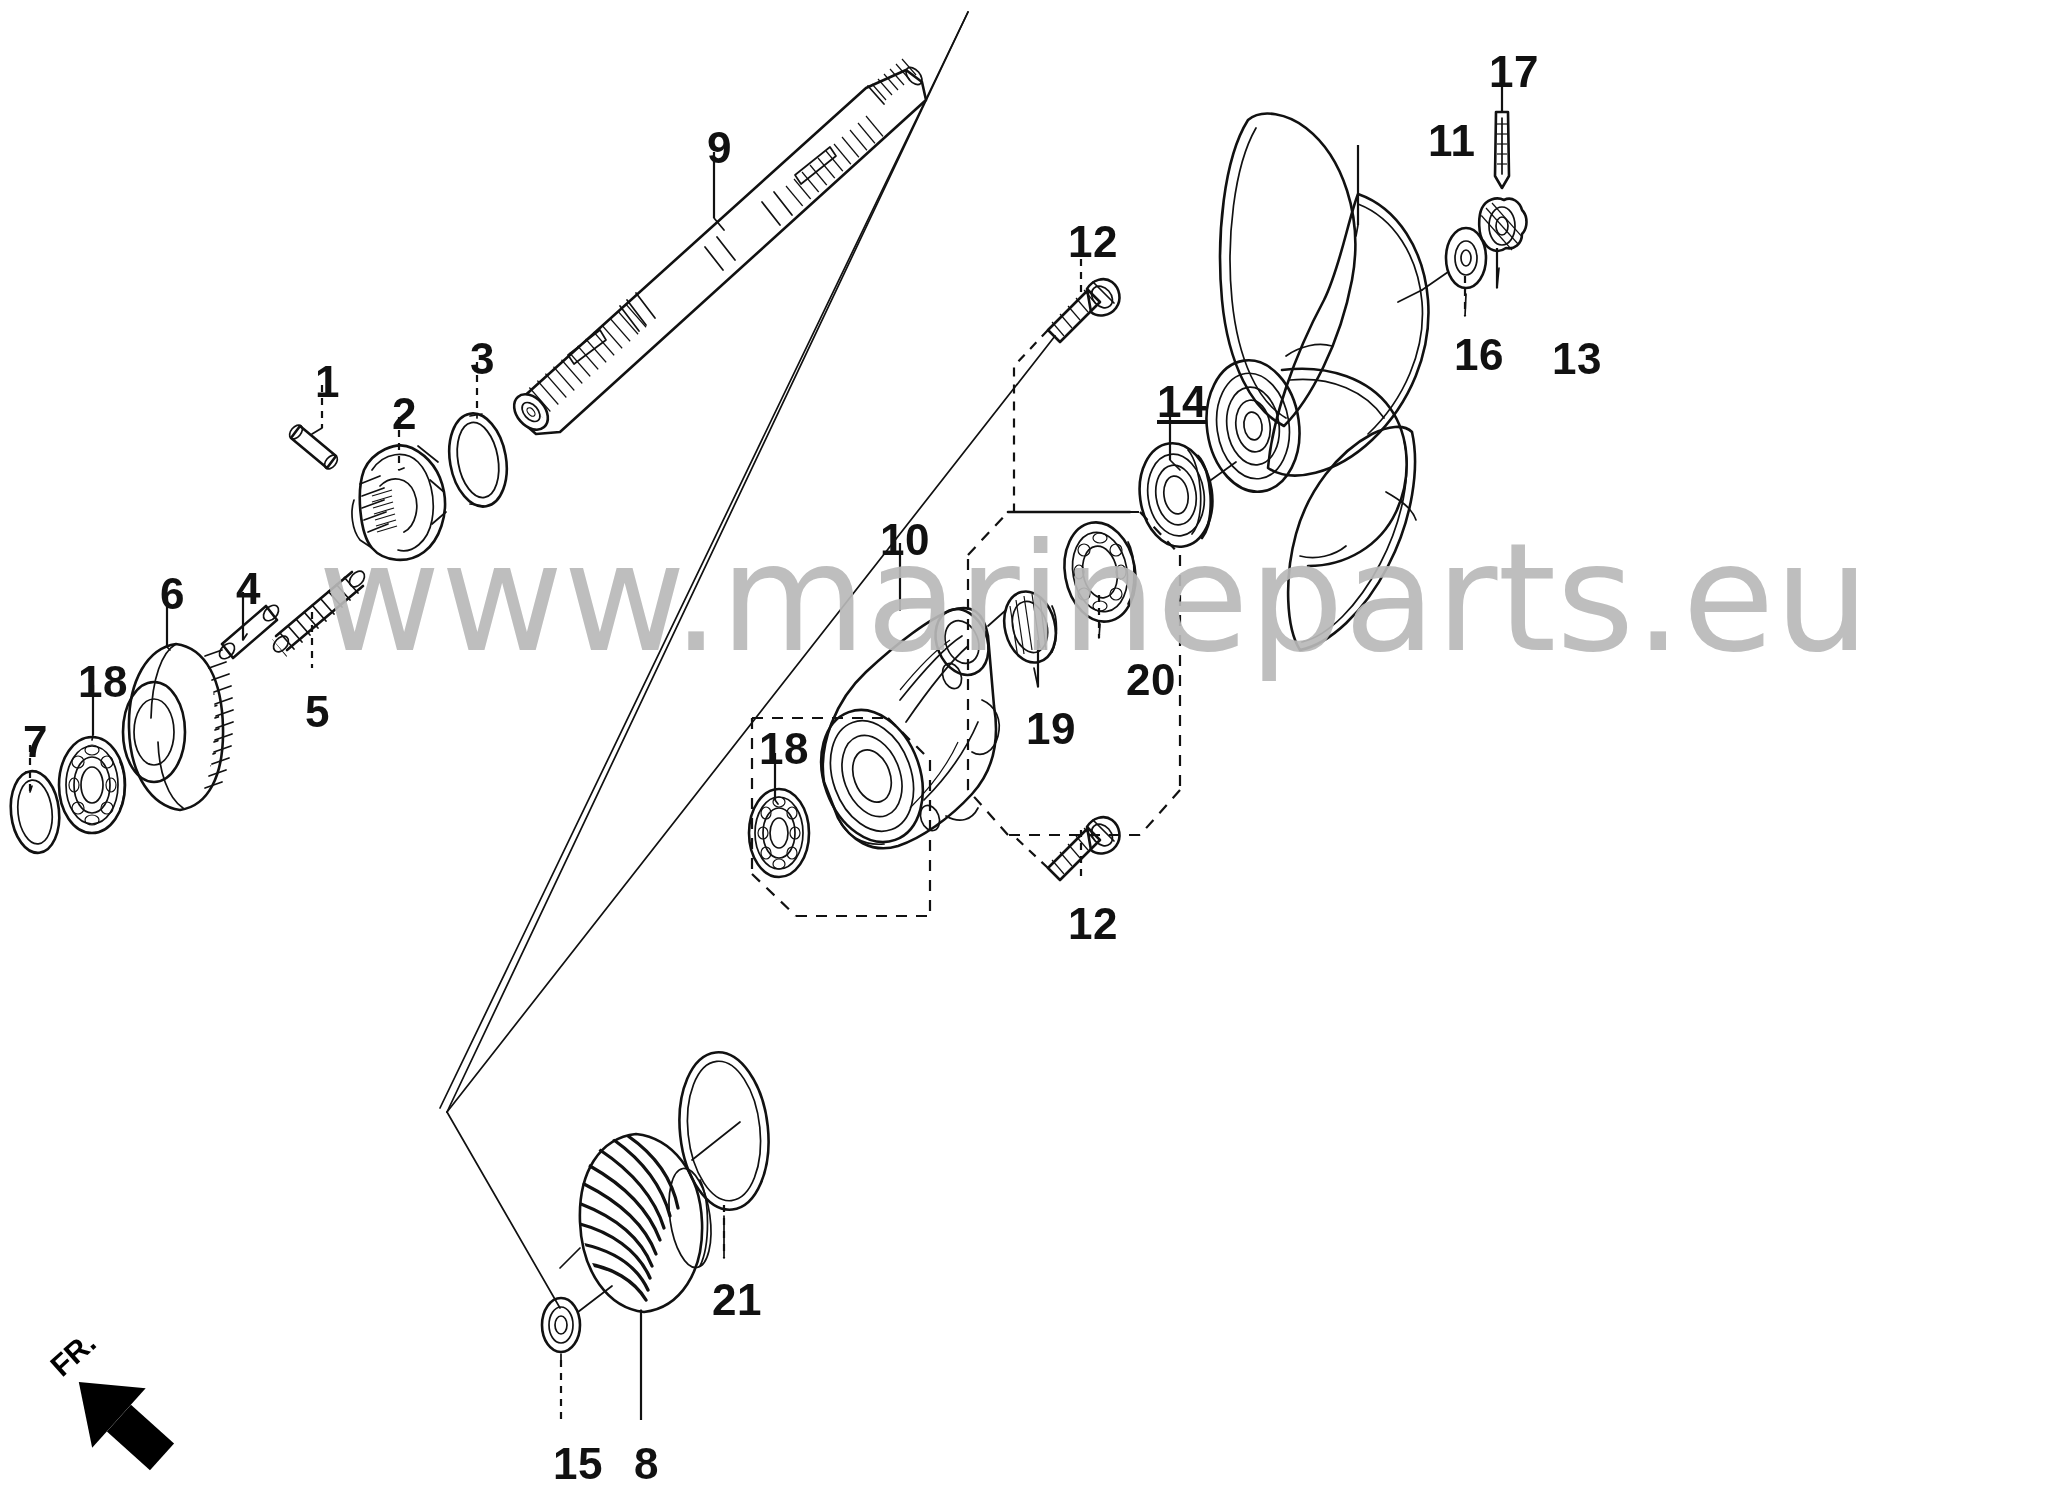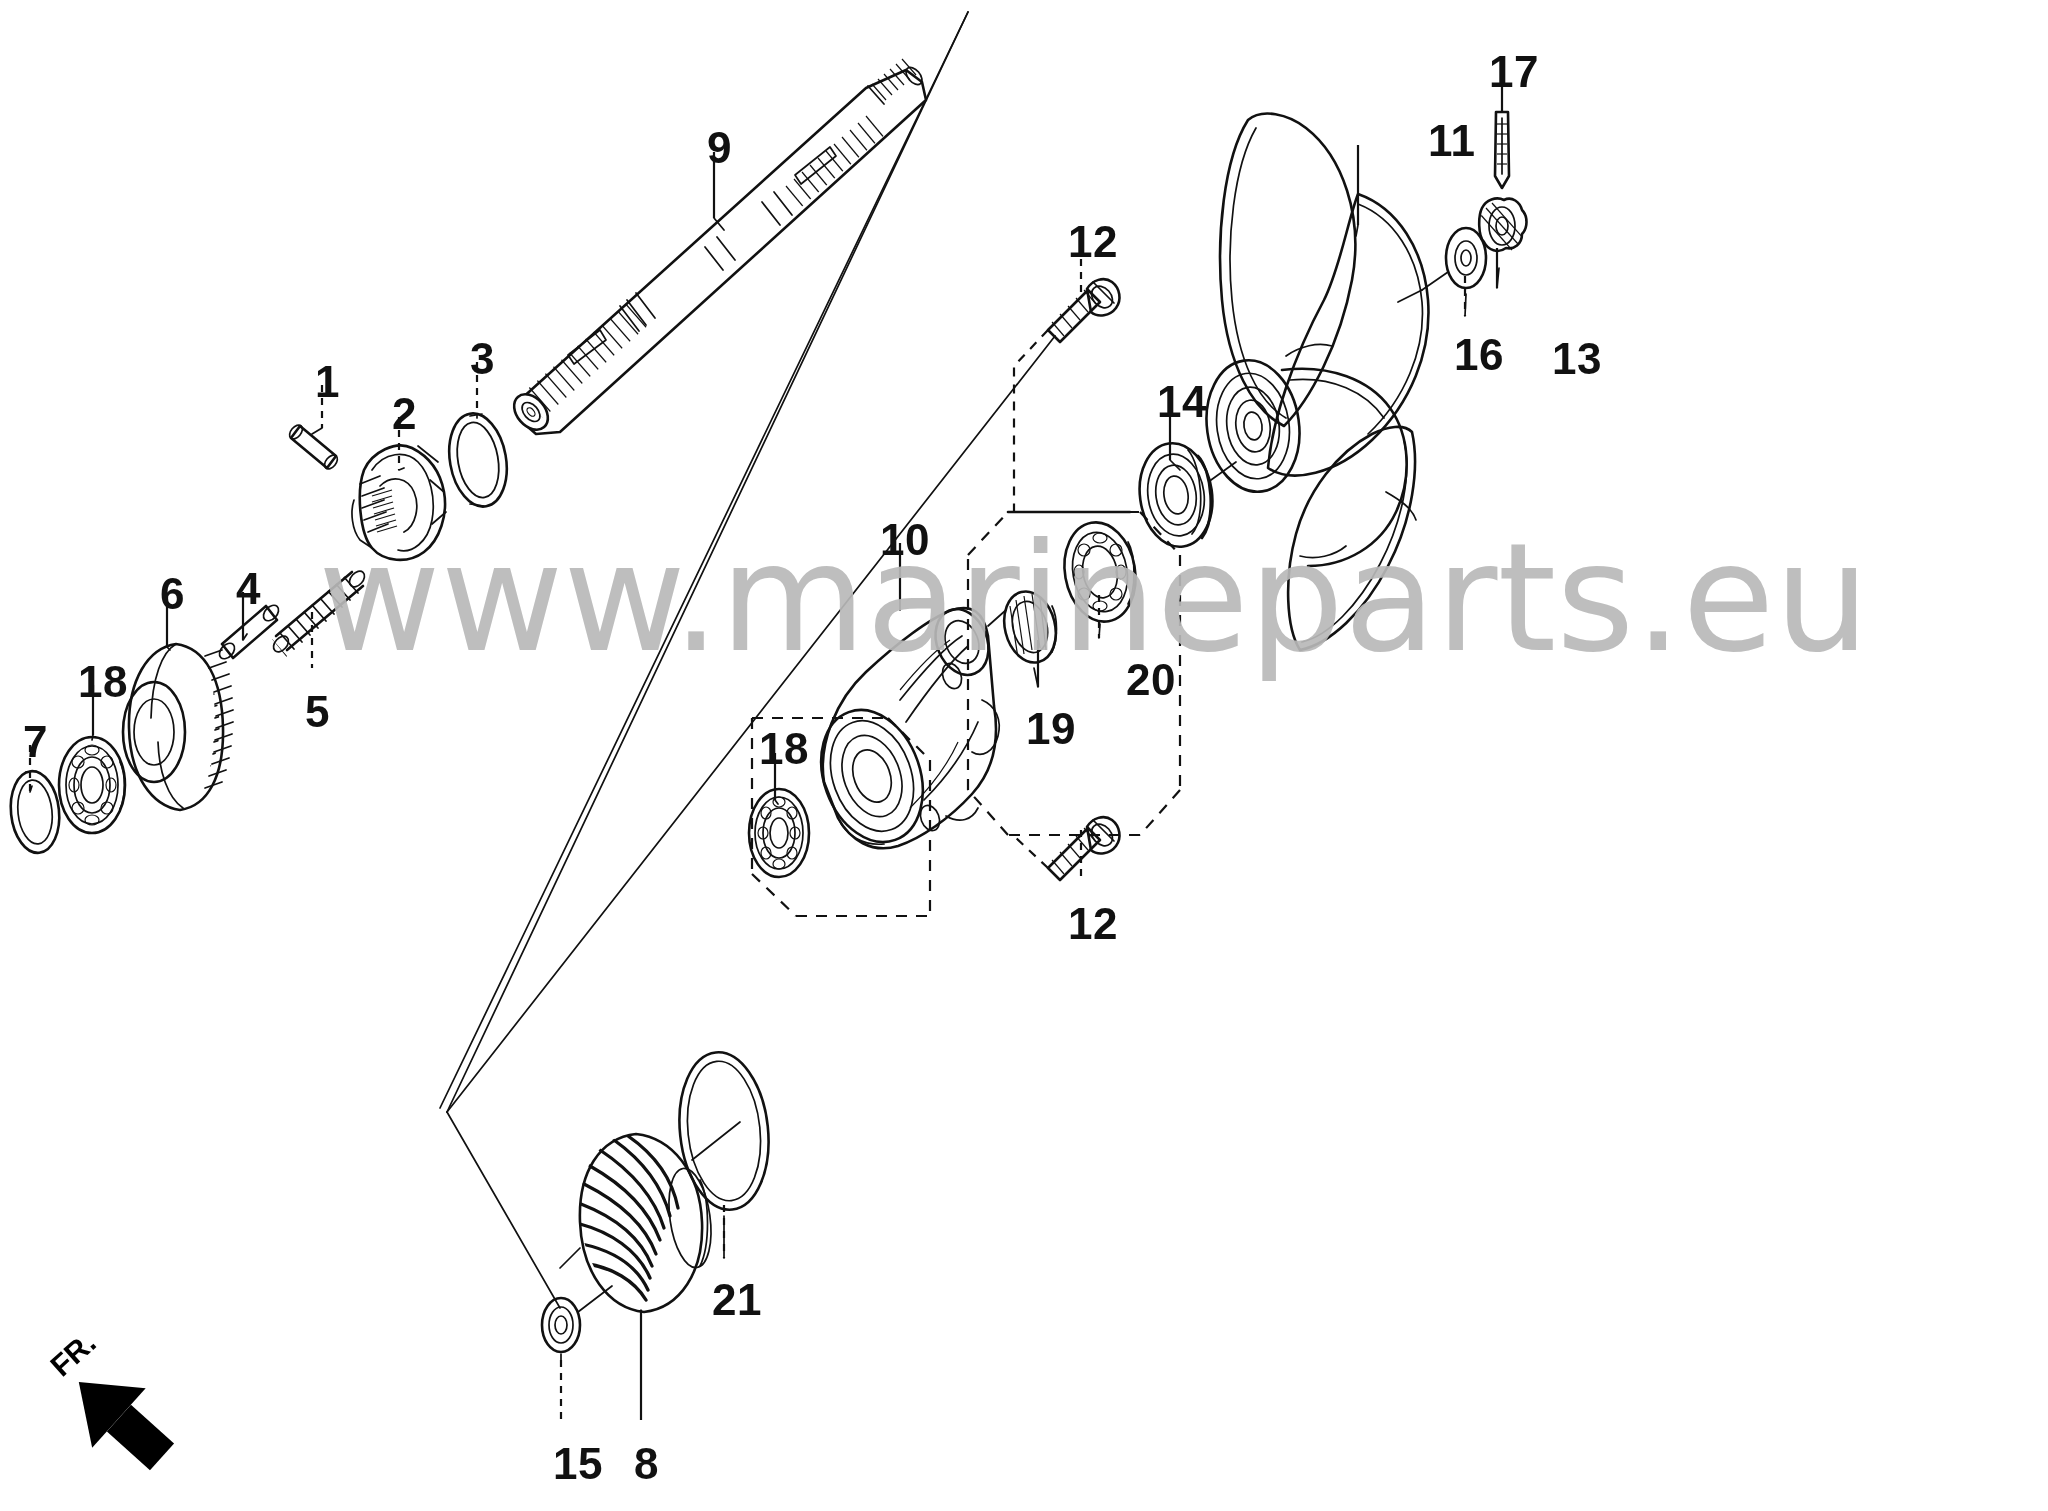--- a/index.html
+++ b/index.html
@@ -663,21 +663,21 @@
       <div class="callout" style="left: 305px; top: 690px;">5</div>
       <div class="callout" style="left: 160px; top: 572px;">6</div>
       <div class="callout" style="left: 23px; top: 720px;">7</div>
       <div class="callout" style="left: 634px; top: 1442px;">8</div>
       <div class="callout" style="left: 707px; top: 126px;">9</div>
       <div class="callout" style="left: 880px; top: 518px;">10</div>
       <div class="callout" style="left: 1386px; top: 119px; margin-left: 42px;">11</div>
       <div class="callout" style="left: 1068px; top: 220px;">12</div>
       <div class="callout" style="left: 1068px; top: 902px;">12</div>
       <div class="callout" style="left: 1552px; top: 305px; margin-top: 32px;">13</div>
-      <div class="callout" style="left: 1157px; top: 380px;">14</div>
+      <div class="callout" style="left: 1157px; top: 380px; text-decoration: underline;">14</div>
       <div class="callout" style="left: 553px; top: 1442px;">15</div>
       <div class="callout" style="left: 1454px; top: 333px;">16</div>
       <div class="callout" style="left: 1489px; top: 50px;">17</div>
       <div class="callout" style="left: 78px; top: 660px;">18</div>
       <div class="callout" style="left: 759px; top: 727px;">18</div>
       <div class="callout" style="left: 1026px; top: 707px;">19</div>
       <div class="callout" style="left: 1087px; top: 658px; margin-left: 39px;">20</div>
       <div class="callout" style="left: 712px; top: 1278px;">21</div>
     </div>
 

